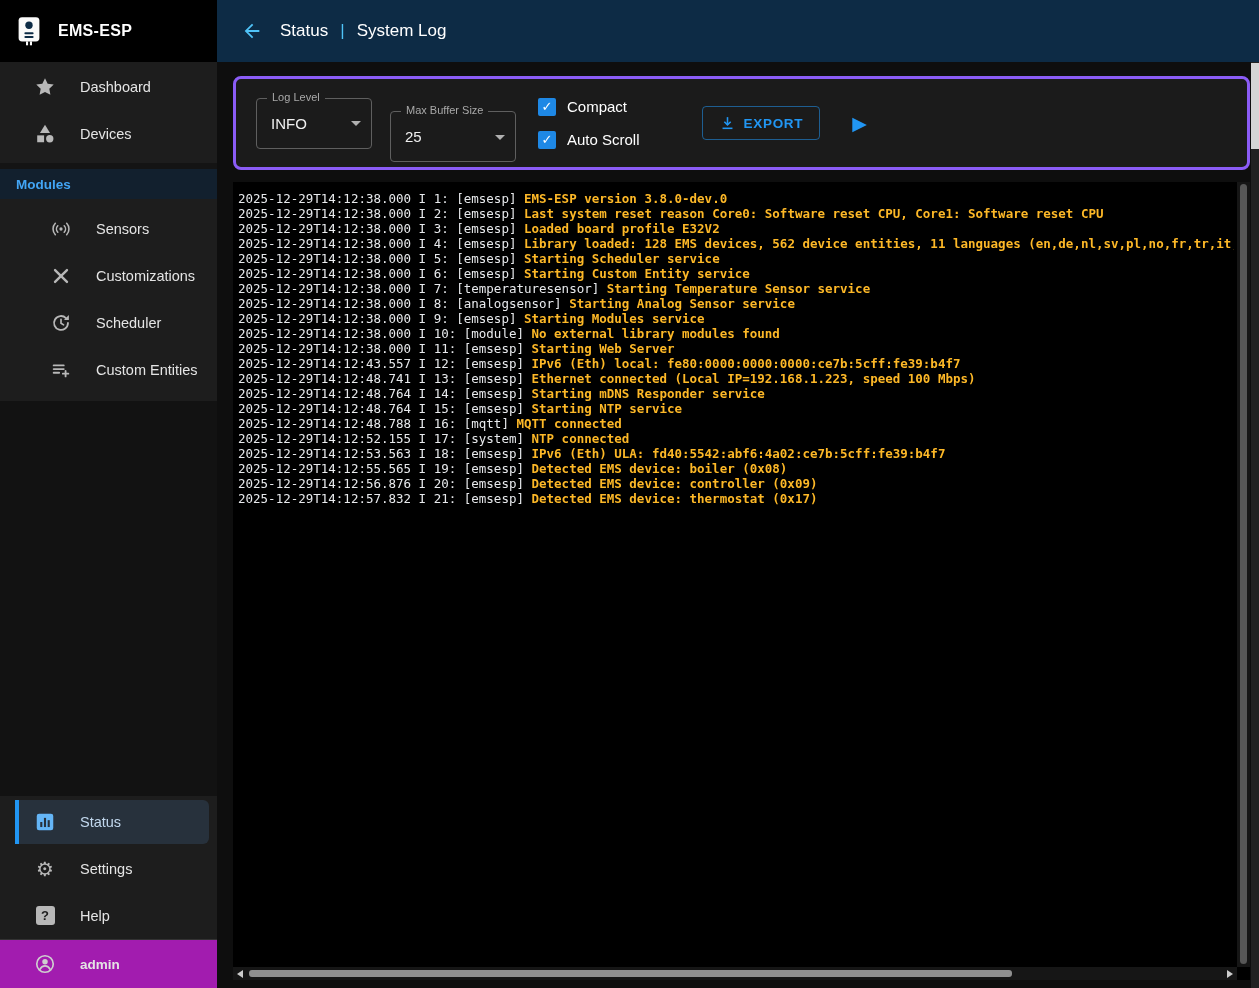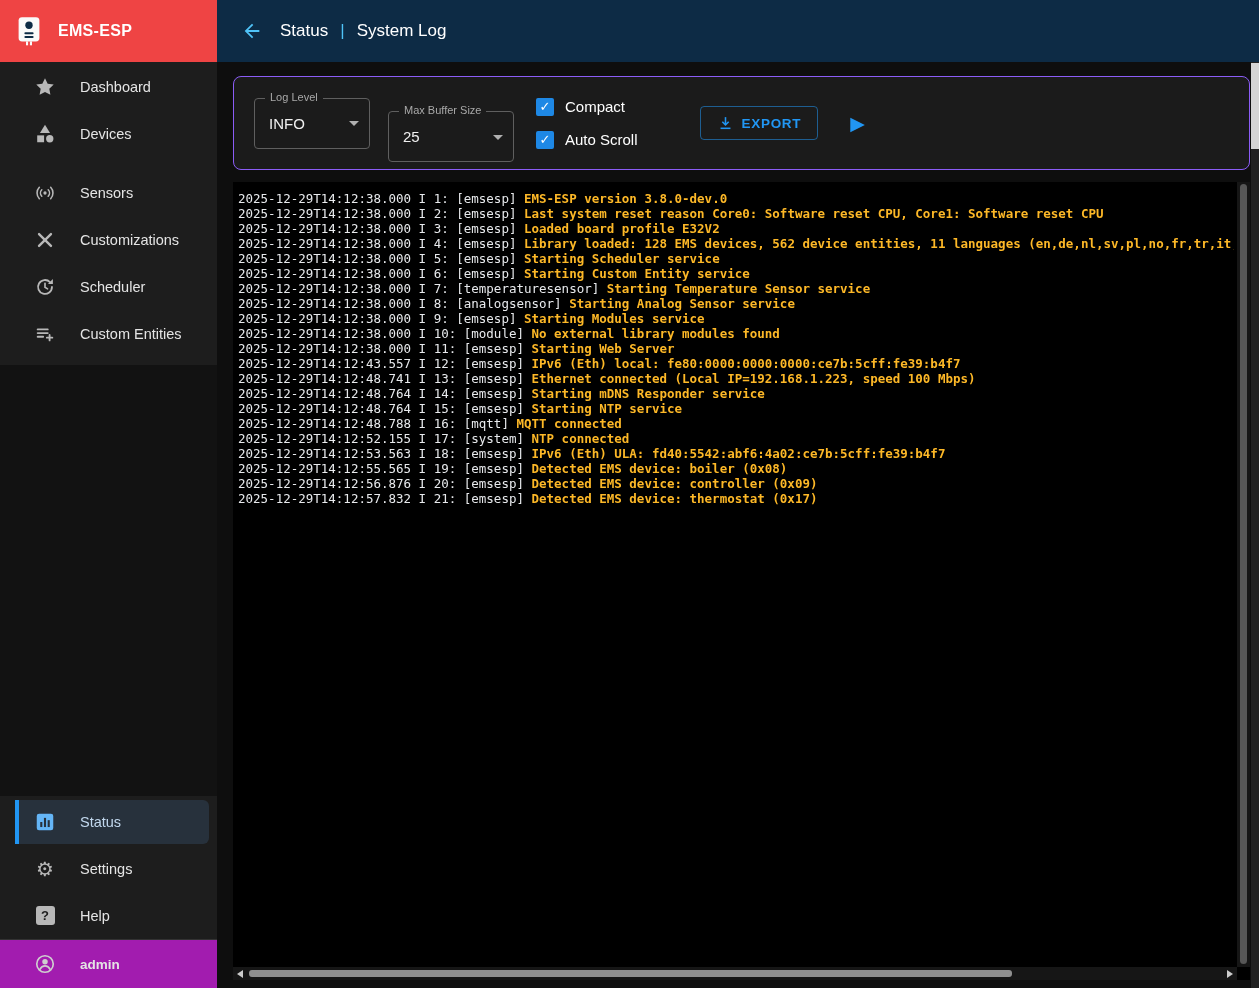--- a/index.html
+++ b/index.html
@@ -3,25 +3,25 @@
 <meta charset="utf-8">
 <style>
   * { box-sizing: border-box; margin: 0; padding: 0; }
   html,body { background:#0a0a0a; }
   body { font-family:"Liberation Sans", sans-serif; }
 
   .app { position:relative; width:1259px; height:988px; display:flex; overflow:hidden; background:#0e0e0e; }
 
   
   .sidebar { width:217px; flex:none; display:flex; flex-direction:column; background:#141414; }
-  .side-header { height:62px; flex:none; background:#ef4444; display:flex; align-items:center; gap:14px; padding-left:14px; }
+  .side-header { height:62px; flex:none; background:#000000; display:flex; align-items:center; gap:14px; padding-left:14px; }
   .logo-text { color:#ffffff; font-weight:bold; font-size:16px; letter-spacing:.3px; }
 
   .nav-top { background:#1d1d1d; padding:1px 0 6px; }
-  .nav-modules { background:#1d1d1d; padding:6px 0 8px; }
+  .nav-modules { background:#1d1d1d; padding:6px 16px 8px; }
   .nav-bottom { background:#1d1d1d; padding-top:2px; }
 
   .nav-item { height:47px; display:flex; align-items:center; gap:24px; padding-left:34px; cursor:pointer; }
   .nav-icon { width:22px; height:22px; flex:none; display:flex; align-items:center; justify-content:center; }
   .glyph { font-family:"DejaVu Sans", sans-serif; color:#b8b8b8; font-size:20px; line-height:1; }
   .nav-label { color:#e4e4e4; font-size:14.5px; font-weight:500; white-space:nowrap; }
 
   .nav-item.selected { height:44px; margin:2px 8px 1px 15px; padding-left:15px; background:#27313c;
                        border-left:4px solid #2196f3; border-radius:0 6px 6px 0; }
   .nav-item.selected .nav-label { color:#c2d8ee; }
@@ -37,21 +37,21 @@
   
   .main-col { flex:1; min-width:0; display:flex; flex-direction:column; }
   .topbar { height:62px; flex:none; background:#0d2b45; display:flex; align-items:center; padding-left:23px; gap:16px; }
   .back-btn { background:none; border:none; cursor:pointer; width:24px; height:24px; display:flex; align-items:center; justify-content:center; }
   .topbar-title { display:flex; align-items:center; gap:12px; font-size:17px; font-weight:500; color:#ffffff; }
   .title-sep { color:#4fc3f7; font-weight:400; }
 
   .content { flex:1; min-height:0; background:#0e0e0e; padding:14px 9px 8px 16px; display:flex; flex-direction:column; }
 
   
-  .controls-card { flex:none; height:94px; background:#1b1b1b; border:1px solid #8b5cf6; border-radius:8px;
+  .controls-card { flex:none; height:94px; background:#1b1b1b; border:3px solid #8b5cf6; border-radius:8px;
                    display:flex; align-items:center; padding:0 10px; }
   .select { position:relative; width:116px; height:51px; border:1px solid #5f5f5f; border-radius:4px; margin-left:10px;
             display:flex; align-items:center; padding:0 26px 0 14px; cursor:pointer; background:#1b1b1b; }
   .select.buffer { width:126px; margin-left:18px;margin-top:27px; }
   .sel-label { position:absolute; top:-8px; left:10px; background:#1b1b1b; padding:0 5px; font-size:11px; color:#a9a9a9; white-space:nowrap; }
   .sel-value { color:#f0f0f0; font-size:15px; }
   .sel-caret { position:absolute; right:10px; top:50%; margin-top:-2px; width:0; height:0;
                border-left:5px solid transparent; border-right:5px solid transparent; border-top:5px solid #b0b0b0; }
 
   .checks { display:flex; flex-direction:column; gap:15px; margin-left:22px; }
@@ -124,20 +124,23 @@
           <svg width="22" height="22" viewBox="0 0 24 24" fill="#b8b8b8">
               <path d="M12 2 6.5 11h11z"></path>
               <rect x="3.5" y="13.5" width="7.5" height="7.5"></rect>
               <circle cx="17.2" cy="17.2" r="4"></circle>
             </svg>
         </span>
         <span class="nav-label">Devices</span>
       </div>
     </div>
 
+    <div class="modules-header">
+      <span>Modules</span>
+    </div>
 
     <div class="nav-modules">
       <div class="nav-item">
         <span class="nav-icon">
           <svg width="22" height="22" viewBox="0 0 24 24">
             <circle cx="12" cy="12" r="1.8" fill="#b8b8b8"></circle>
             <g fill="none" stroke="#b8b8b8" stroke-width="1.7" stroke-linecap="round">
               <path d="M8.5 15.5a5 5 0 0 1 0-7"></path>
                 <path d="M15.5 8.5a5 5 0 0 1 0 7"></path>
               <path d="M5.8 18.2a9 9 0 0 1 0-12.4"></path>

